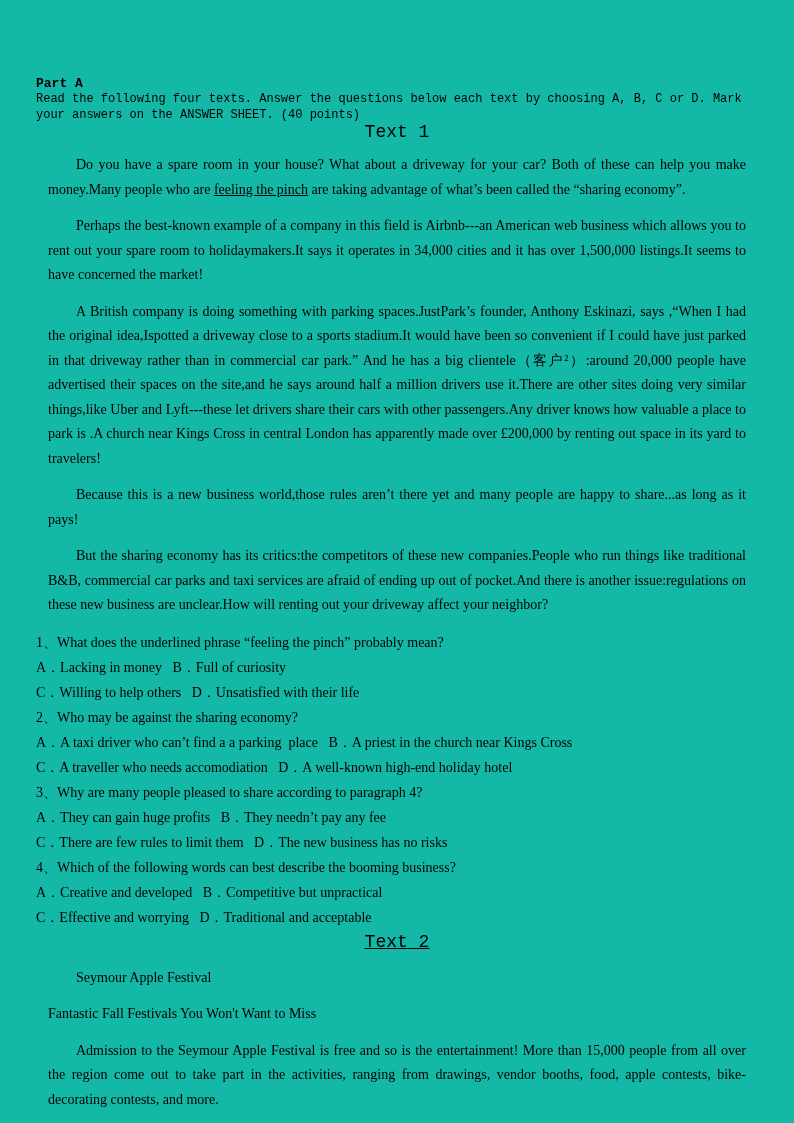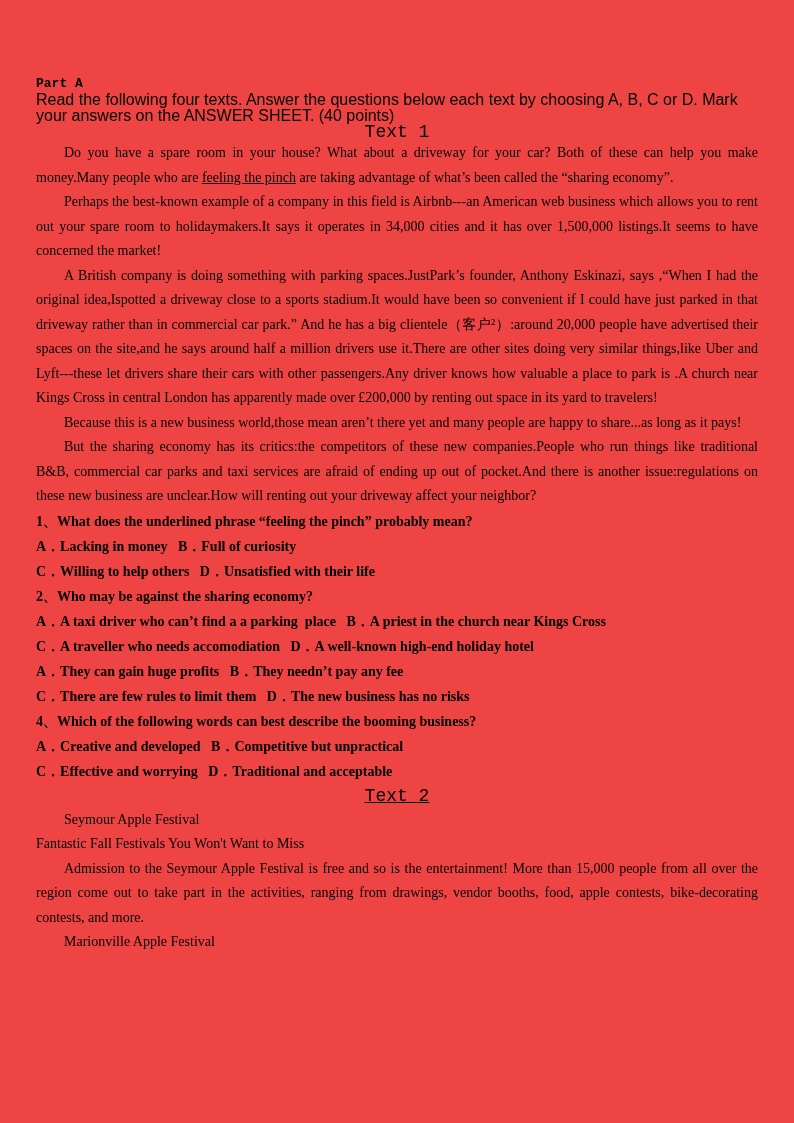--- a/index.html
+++ b/index.html
@@ -1,94 +1,94 @@
 <!DOCTYPE html>
 <html><head>
 <meta charset="utf-8">
 <style>
   html, body { margin: 0; padding: 0; background: #ffffff; }
   body { width: 794px; height: 1123px; color: #000; }
   .page {
     width: 794px; height: 1123px;
-    background: #ef4444;
+    background: #14b8a6;
     padding: 76px 36px 0 36px;
     box-sizing: border-box;
     overflow: hidden;
     font-family: "Liberation Serif", serif;
   }
   .mono-bold {
     font-family: "Liberation Mono", monospace;
     font-weight: bold;
     font-size: 13px;
     line-height: 16px;
     white-space: pre-wrap;
   }
   .directions-text {
-    font-family: Liberation Sans, sans-serif;
-    font-size: 16px;
+    font-family: Liberation Mono, monospace;
+    font-size: 12px;
     line-height: 15.5px;
     white-space: normal;
   }
   .text-title {
     font-family: "Liberation Mono", monospace;
     font-size: 18px;
     text-align: center;
     line-height: 18px;
   }
   .text-title.second { line-height: 24px; text-decoration: underline; }
   .para {
     font-size: 14px;
     line-height: 24.5px;
     text-align: justify;
-    margin: 0;
+    margin: 12px;
     white-space: pre-wrap;
   }
   .indent { text-indent: 28px; }
   .underline { text-decoration: underline; }
   .q-line {
     font-size: 14px;
     line-height: 25px;
     margin: 0;
     white-space: pre-wrap;
-    font-weight: bold;
   }
 </style>
 </head>
 <body>
 
 <div class="page">
 
   <div class="mono-bold">Part A</div>
   <div class="directions-text">Read the following four texts. Answer the questions below each text by choosing A, B, C or D. Mark your answers on the ANSWER SHEET. (40 points)</div>
 
   <div class="text-title">Text 1</div>
 
   <p class="para indent"><span>Do you have a spare room in your house? What about a driveway for your car? Both of these can help you make money.Many people who are </span><span class="underline">feeling the pinch</span><span> are taking advantage of what’s been called the “sharing economy”.</span></p>
 
   <p class="para indent">Perhaps the best-known example of a company in this field is Airbnb---an American web business which allows you to rent out your spare room to holidaymakers.It says it operates in 34,000 cities and it has over 1,500,000 listings.It seems to have concerned the market!</p>
 
   <p class="para indent">A British company is doing something with parking spaces.JustPark’s founder, Anthony Eskinazi, says ,“When I had the original idea,Ispotted a driveway close to a sports stadium.It would have been so convenient if I could have just parked in that driveway rather than in commercial car park.” And he has a big clientele（客户²）:around 20,000 people have advertised their spaces on the site,and he says around half a million drivers use it.There are other sites doing very similar things,like Uber and Lyft---these let drivers share their cars with other passengers.Any driver knows how valuable a place to park is .A church near Kings Cross in central London has apparently made over £200,000 by renting out space in its yard to travelers!</p>
 
-  <p class="para indent">Because this is a new business world,those mean aren’t there yet and many people are happy to share...as long as it pays!</p>
+  <p class="para indent">Because this is a new business world,those rules aren’t there yet and many people are happy to share...as long as it pays!</p>
 
   <p class="para indent">But the sharing economy has its critics:the competitors of these new companies.People who run things like traditional B&amp;B, commercial car parks and taxi services are afraid of ending up out of pocket.And there is another issue:regulations on these new business are unclear.How will renting out your driveway affect your neighbor?</p>
 
   <div>
     <div class="q-line">1、What does the underlined phrase “feeling the pinch” probably mean?</div>
     <div class="q-line">A．Lacking in money   B．Full of curiosity</div>
     <div class="q-line">C．Willing to help others   D．Unsatisfied with their life</div>
   </div>
 
   <div>
     <div class="q-line">2、Who may be against the sharing economy?</div>
     <div class="q-line">A．A taxi driver who can’t find a a parking  place   B．A priest in the church near Kings Cross</div>
     <div class="q-line">C．A traveller who needs accomodiation   D．A well-known high-end holiday hotel</div>
   </div>
 
   <div>
+    <div class="q-line">3、Why are many people pleased to share according to paragraph 4?</div>
     <div class="q-line">A．They can gain huge profits   B．They needn’t pay any fee</div>
     <div class="q-line">C．There are few rules to limit them   D．The new business has no risks</div>
   </div>
 
   <div>
     <div class="q-line">4、Which of the following words can best describe the booming business?</div>
     <div class="q-line">A．Creative and developed   B．Competitive but unpractical</div>
     <div class="q-line">C．Effective and worrying   D．Traditional and acceptable</div>
   </div>
 

